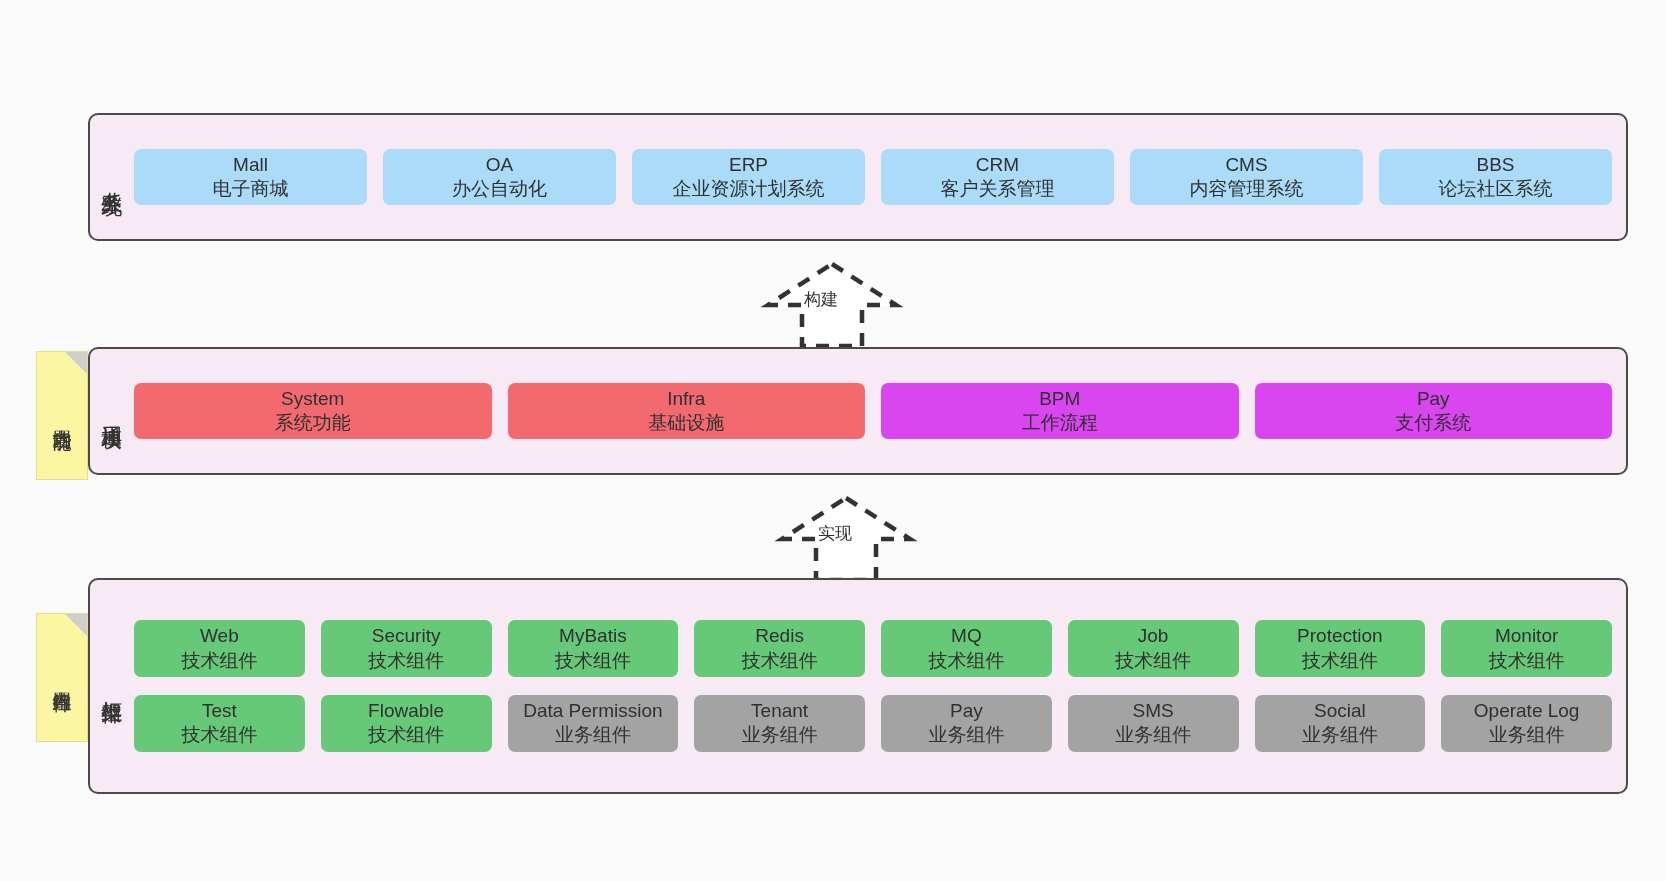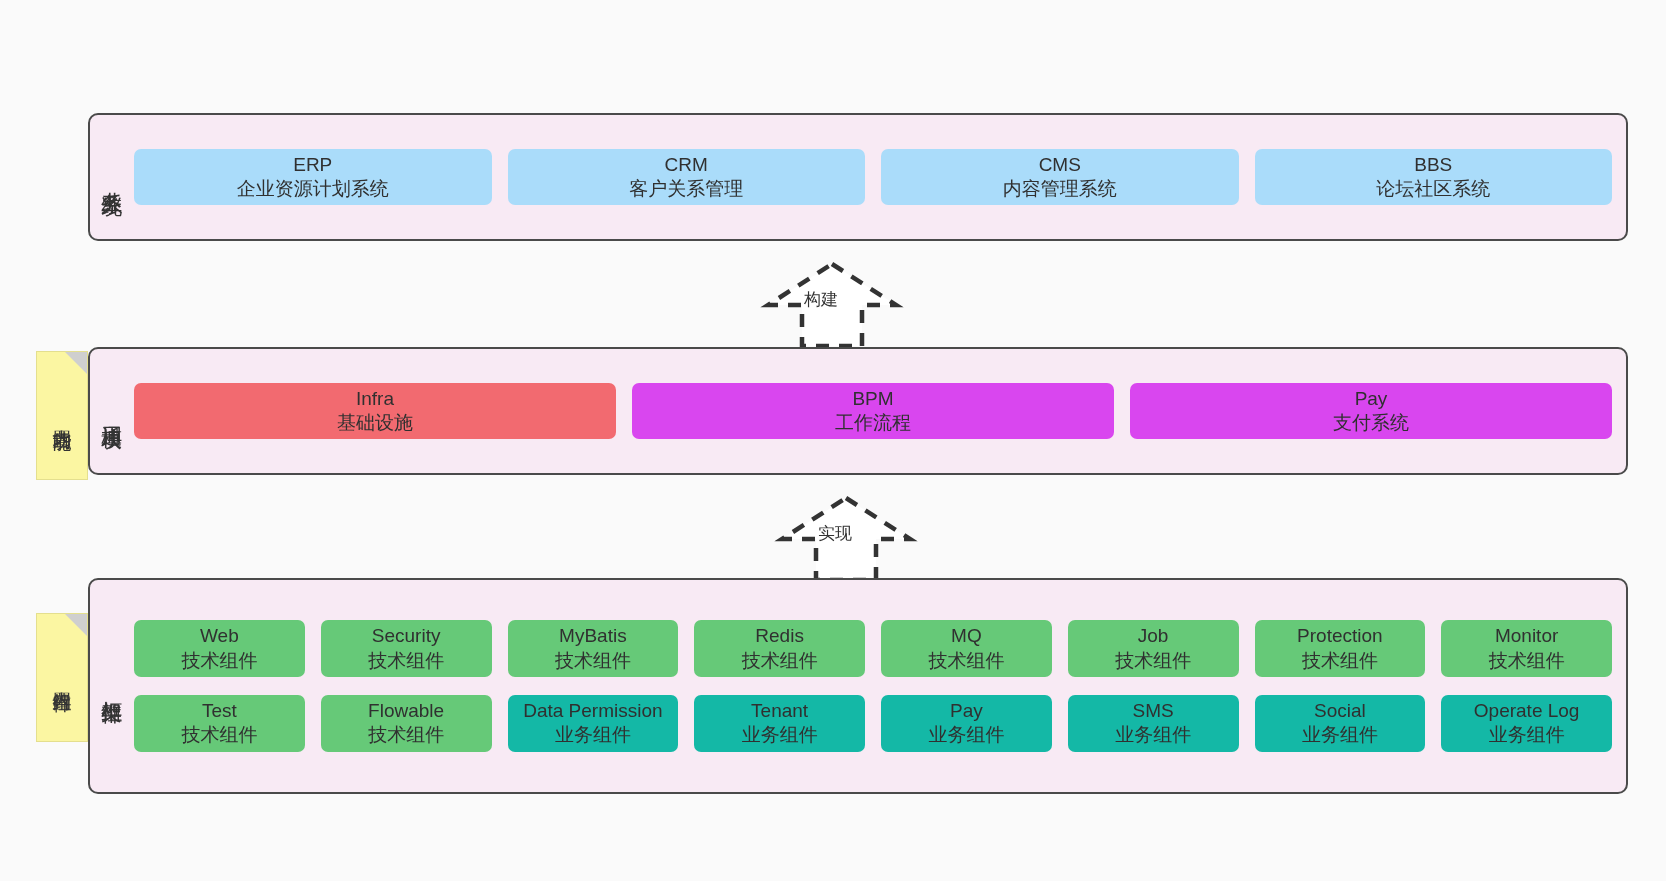--- a/index.html
+++ b/index.html
@@ -73,21 +73,21 @@
     box-sizing: border-box;
     padding: 4px 6px;
   }
   .box .en { display: block; }
   .box .cn { display: block; }
 
   .box-blue   { background: #aadcfa; }
   .box-red    { background: #f26a70; }
   .box-pink   { background: #d946ef; }
   .box-green  { background: #66c978; }
-  .box-lgreen { background: #14b8a6; }
+  .box-lgreen { background: #a3a3a3; }
 
   
   .sticky {
     position: absolute;
     width: 52px;
     background: #fbf6a2;
     border: 1px solid #e4df8e;
     box-sizing: border-box;
     z-index: 2;
     display: flex;
@@ -125,20 +125,28 @@
   }
 </style>
 </head>
 <body>
 
 <div class="layer" id="layer-business" style="left:88px; top:113px; width:1540px; height:128px;">
   <div class="layer-title">业务系统</div>
   <div class="layer-body">
     <div class="row">
       <div class="box box-blue">
+        <span class="en">Mall</span>
+        <span class="cn">电子商城</span>
+      </div>
+      <div class="box box-blue">
+        <span class="en">OA</span>
+        <span class="cn">办公自动化</span>
+      </div>
+      <div class="box box-blue">
         <span class="en">ERP</span>
         <span class="cn">企业资源计划系统</span>
       </div>
       <div class="box box-blue">
         <span class="en">CRM</span>
         <span class="cn">客户关系管理</span>
       </div>
       <div class="box box-blue">
         <span class="en">CMS</span>
         <span class="cn">内容管理系统</span>
@@ -161,20 +169,24 @@
 <div class="sticky" style="left:36px; top:351px; width:52px; height:129px;">
   <span class="fold"></span>
   <span>内置功能</span>
 </div>
 
 <div class="layer" id="layer-common" style="left:88px; top:347px; width:1540px; height:128px;">
   <div class="layer-title">通用模块</div>
   <div class="layer-body">
     <div class="row">
       <div class="box box-red">
+        <span class="en">System</span>
+        <span class="cn">系统功能</span>
+      </div>
+      <div class="box box-red">
         <span class="en">Infra</span>
         <span class="cn">基础设施</span>
       </div>
       <div class="box box-pink">
         <span class="en">BPM</span>
         <span class="cn">工作流程</span>
       </div>
       <div class="box box-pink">
         <span class="en">Pay</span>
         <span class="cn">支付系统</span>

